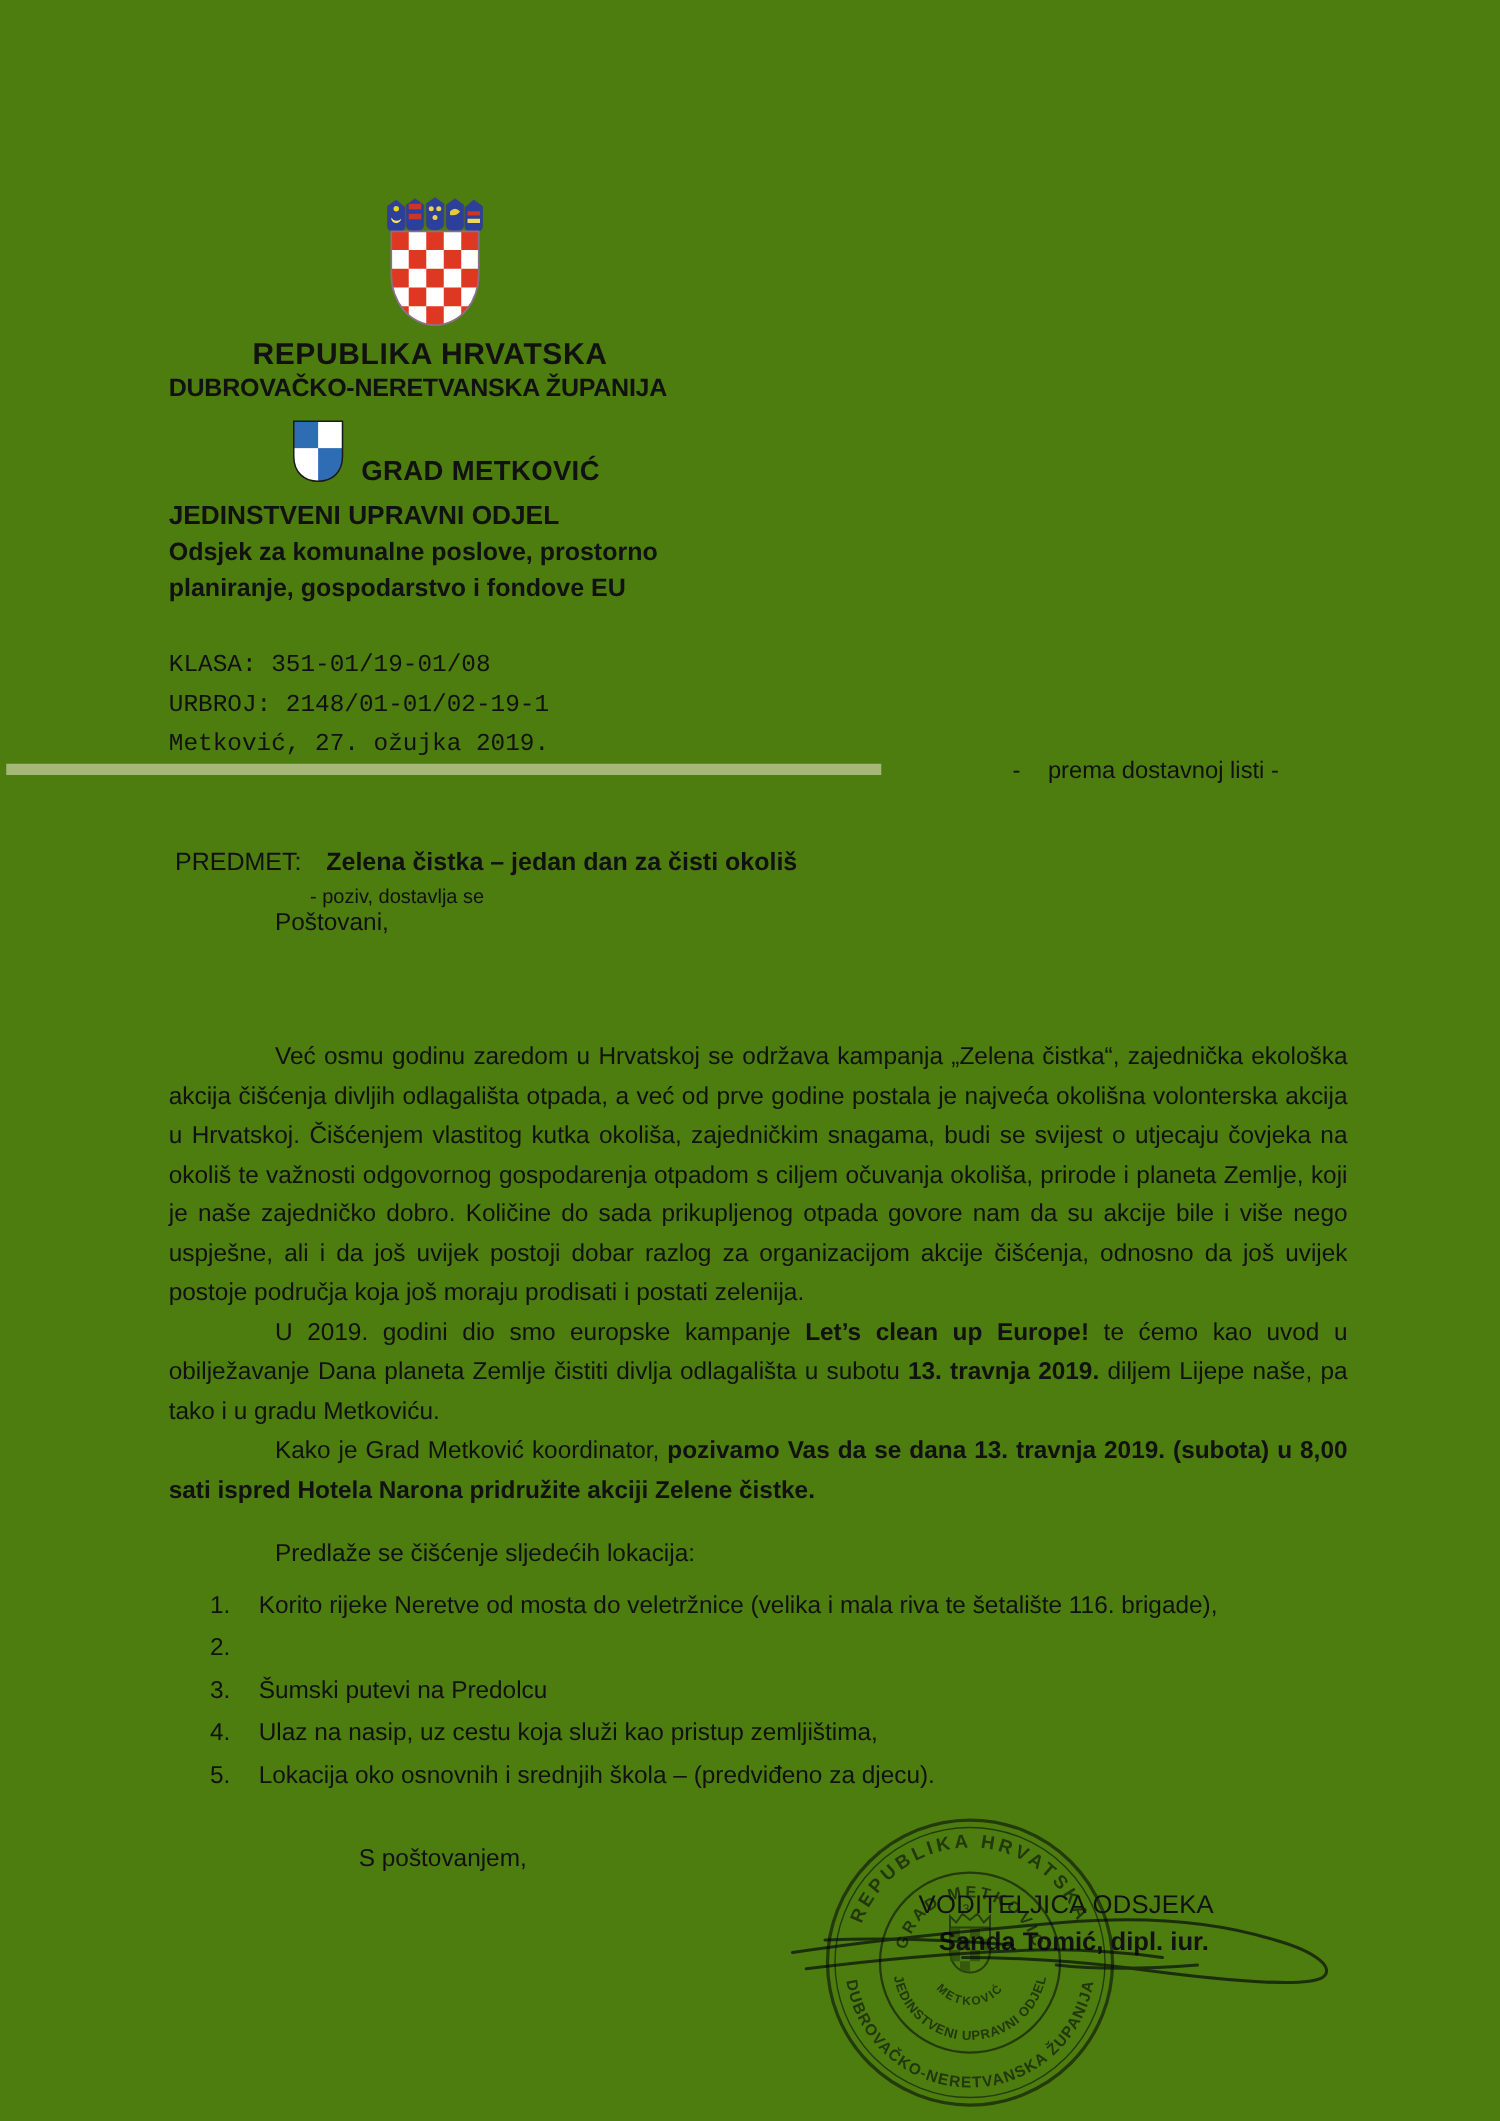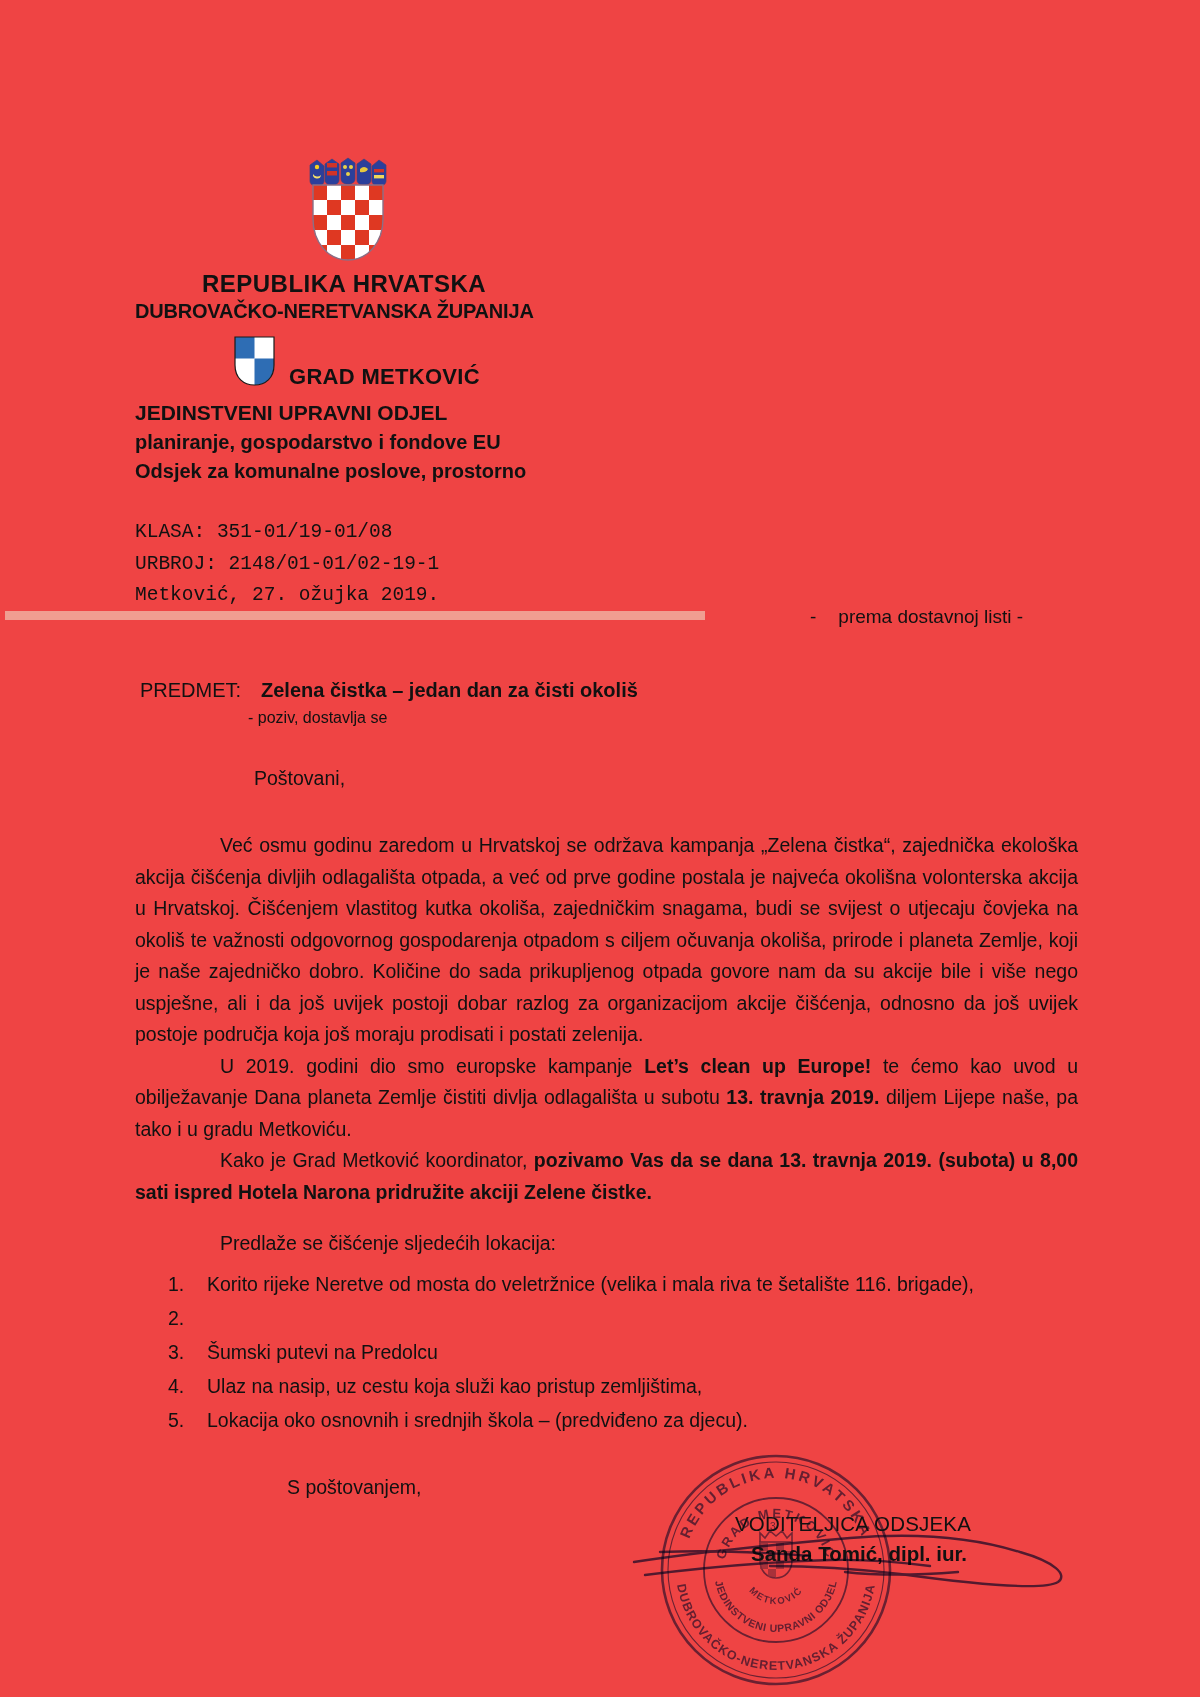--- a/index.html
+++ b/index.html
@@ -1,36 +1,36 @@
 <!DOCTYPE html>
 <html><head>
 <meta charset="utf-8">
 <style>
   html,body{margin:0;padding:0;background:#9a9a9a;}
   .page{
-    position:relative;width:1200px;height:1697px;background:#ef4444;
+    position:relative;width:1200px;height:1697px;background:#4d7c0f;
     margin:0 auto;overflow:hidden;
     font-family:"Liberation Sans", sans-serif;color:#111;
   }
   .abs{position:absolute;}
   .b{font-weight:bold;}
   .ctr{text-align:center;}
   .hdr-country{top:270px;left:194px;width:300px;font-size:24px;font-weight:bold;letter-spacing:.5px;}
   .hdr-county{top:300px;left:135px;font-size:20px;font-weight:bold;letter-spacing:-0.2px;}
   .hdr-city{top:364px;left:289px;font-size:22px;font-weight:bold;letter-spacing:.3px;}
   .hdr-dept{top:401px;left:135px;font-size:21px;font-weight:bold;}
   .hdr-office{top:428px;left:135px;font-size:20px;font-weight:bold;line-height:28.5px;}
   .meta-block{top:517px;left:135px;font-size:19.5px;line-height:31.5px;font-family:Liberation Mono, monospace;}
   .band{top:611px;left:5px;width:700px;height:9px;background:#f1ead2;opacity:.55;}
   .delivery{top:606px;left:810px;font-size:19px;white-space:nowrap;}
   .delivery .gap{display:inline-block;width:22px;}
   .subject-label{top:679px;left:140px;font-size:20px;font-weight:normal;}
   .subject-title{top:679px;left:261px;font-size:20px;font-weight:bold;text-align:center;}
   .subject-sub{top:709px;left:248px;font-size:16px;}
-  .salutation{top:767px;left:220px;font-size:19.5px;margin-left:34px;}
+  .salutation{top:727px;left:220px;font-size:19.5px;}
   .bodytext{top:830px;left:135px;width:943px;font-size:19.5px;line-height:31.5px;text-align:justify;}
   .bodytext p{margin:0;text-indent:85px;}
   .listblock{top:1228px;left:135px;width:943px;font-size:19.5px;}
   .listblock .intro{text-indent:85px;line-height:31px;margin-bottom:8px;}
   .listblock .li{display:flex;line-height:34px;padding-left:33px;}
   .listblock .num{width:39px;flex:none;}
   .closing{top:1476px;left:287px;font-size:19.5px;}
   .sig-title{top:1512px;left:683px;width:340px;font-size:20.5px;font-weight:normal;text-align:center;z-index:3;letter-spacing:.2px;}
   .sig-name{top:1542px;left:689px;width:340px;font-size:20.5px;font-weight:bold;text-align:center;z-index:3;}
   .stamp-svg{top:1420px;left:600px;z-index:2;mix-blend-mode:multiply;}
@@ -104,22 +104,22 @@
       <rect x="3" y="3" width="39" height="48" fill="#ffffff"></rect>
       <rect x="3" y="3" width="19.5" height="21.5" fill="#2e6db4"></rect>
       <rect x="22.5" y="24.5" width="19.5" height="27" fill="#2e6db4"></rect>
     </g>
     <path d="M3,3 H42 V31 C42,44 33.5,51 22.5,51 C11.5,51 3,44 3,31 Z" fill="none" stroke="#1a1a1a" stroke-width="1.2"></path>
   </svg>
 
   <div class="abs hdr-city">GRAD METKOVIĆ</div>
   <div class="abs hdr-dept">JEDINSTVENI UPRAVNI ODJEL</div>
   <div class="abs hdr-office">
+    <div>Odsjek za komunalne poslove, prostorno</div>
     <div>planiranje, gospodarstvo i fondove EU</div>
-    <div>Odsjek za komunalne poslove, prostorno</div>
   </div>
 
   <div class="abs meta-block">
     <div>KLASA: 351-01/19-01/08</div>
     <div>URBROJ: 2148/01-01/02-19-1</div>
     <div>Metković, 27. ožujka 2019.</div>
   </div>
 
   <div class="abs band"></div>
 

